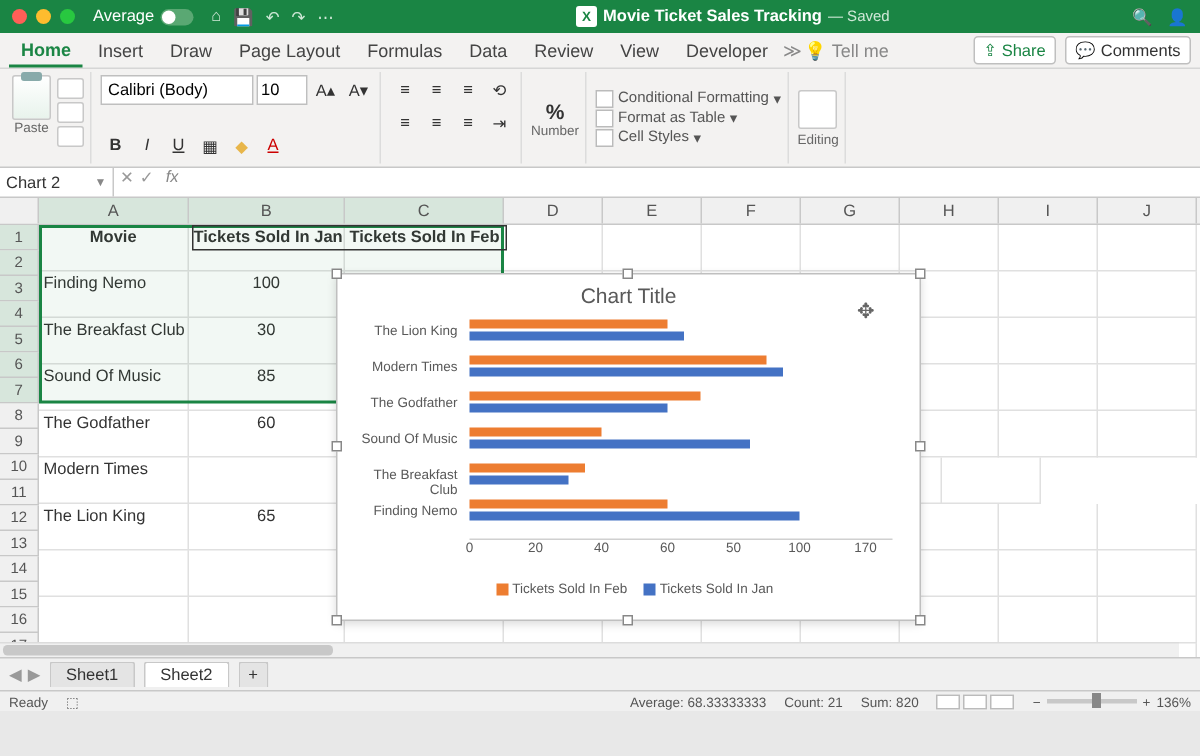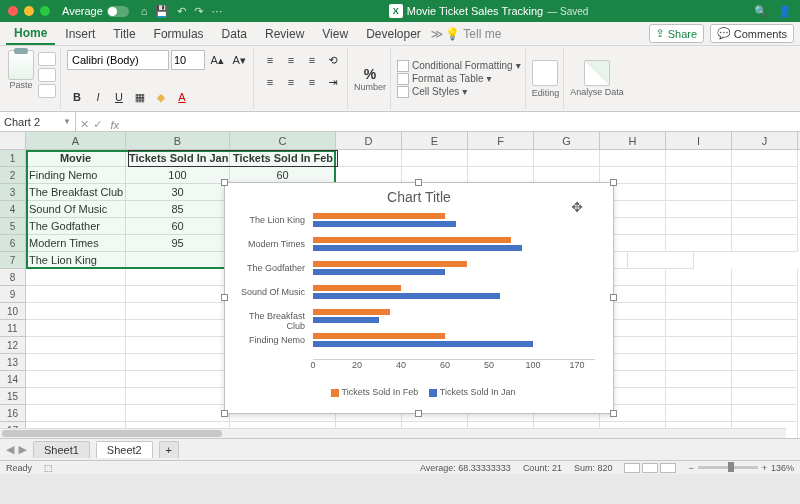--- a/index.html
+++ b/index.html
@@ -39,35 +39,35 @@
 .brow{display:flex;gap:1px;margin-top:2px}
 .align-grid{display:flex;flex-direction:column;gap:2px}
 .arow{display:flex;gap:1px}
 .pct{font-size:14px;font-weight:600;text-align:center}
 .num-lbl{font-size:9px;text-align:center;color:#666}
 .cond-col{display:flex;flex-direction:column;gap:1px;font-size:10px;color:#555;justify-content:center}
 .cond-item{display:flex;align-items:center;gap:3px;white-space:nowrap}
 .cico{width:12px;height:12px;border:1px solid #bbb;background:#fff}
 .cells-ico,.edit-ico,.analyse-ico{width:26px;height:26px;border:1px solid #c8c8c8;background:#fff;border-radius:2px;margin:0 auto 2px}
 .analyse-ico{background:linear-gradient(45deg,#fff 50%,#e8f3ec 50%)}
-.namebar{height:20px;background:#fff;border-bottom:1px solid #c8c8c8;display:flex;align-items:flex-end}
+.namebar{height:20px;background:#fff;border-bottom:1px solid #c8c8c8;display:flex;align-items:flex-start}
 .namebox{width:76px;border-right:1px solid #c8c8c8;padding:0 4px;font-size:11px;display:flex;align-items:center;justify-content:space-between;height:100%}
 .fx-btns{display:flex;padding:0 4px;gap:4px;color:#999}
 .fx{font-style:italic;color:#888;margin-left:4px}
 .formula-input{flex:1;border:none;outline:none;padding:0 4px;font-size:11px}
 .grid-area{position:relative;background:#fff;height:342px;overflow:hidden}
 .col-headers{display:flex;height:18px;position:absolute;top:0;left:0;right:0;background:#f0f0f0;border-bottom:1px solid #c8c8c8}
 .corner{width:26px;border-right:1px solid #c8c8c8;background:#f0f0f0}
 .ch{border-right:1px solid #c8c8c8;text-align:center;font-size:11px;color:#555;line-height:18px}
 .ch.sel{background:#d7e6dc}
 .row-headers{position:absolute;top:18px;left:0;width:26px}
 .rh{height:17px;border-bottom:1px solid #c8c8c8;border-right:1px solid #c8c8c8;background:#f0f0f0;text-align:center;font-size:10px;color:#555;line-height:17px}
 .rh.sel{background:#d7e6dc}
 .cells{position:absolute;top:18px;left:26px;right:0;bottom:0}
-.crow{display:flex;height:17px}
+.crow{display:flex;height:31px}
 .cell{border-right:1px solid #e0e0e0;border-bottom:1px solid #e0e0e0;padding:0 3px;font-size:11px;line-height:17px;overflow:hidden;white-space:nowrap}
 .cell.hdr{font-weight:600;text-align:center}
 .cell.ctr{text-align:center}
 .selection{position:absolute;border:2px solid #1a8544;background:rgba(26,133,68,0.06);pointer-events:none}
 .sel-handle{position:absolute;width:6px;height:6px;background:#1a8544;bottom:-4px;right:-4px}
 .hdr-border{position:absolute;border:1.5px solid #333;pointer-events:none}
 .chart-obj{position:absolute;background:#fff;border:1px solid #bfbfbf;box-shadow:0 2px 6px rgba(0,0,0,0.15)}
 .chart-obj .handle{position:absolute;width:7px;height:7px;background:#fff;border:1px solid #888}
 .h-nw{top:-4px;left:-4px}.h-n{top:-4px;left:50%;margin-left:-4px}.h-ne{top:-4px;right:-4px}
 .h-w{top:50%;left:-4px;margin-top:-4px}.h-e{top:50%;right:-4px;margin-top:-4px}
@@ -113,33 +113,34 @@
   </div>
   <div class="tb-icons">
     <span>⌂</span>
     <span>💾</span>
     <span>↶</span>
     <span>↷</span>
     <span>⋯</span>
   </div>
   <div class="doc-title">
     <span style="background:#fff;color:#1a8544;width:14px;height:14px;display:inline-flex;align-items:center;justify-content:center;font-weight:bold;font-size:9px;border-radius:2px">X</span>
-    <span style="font-weight:400">Movie Ticket Sales Tracking</span>
+    <span style="font-weight:700">Movie Ticket Sales Tracking</span>
     <span class="saved">— Saved</span>
   </div>
   <div class="tb-right">
     <span>🔍</span>
     <span>👤</span>
   </div>
 </div>
 
 <div class="ribbon-tabs">
   <div class="rtab active">Home</div>
   <div class="rtab">Insert</div>
-  <div class="rtab">Title</div>
+  <div class="rtab">Draw</div>
+  <div class="rtab">Page Layout</div>
   <div class="rtab">Formulas</div>
   <div class="rtab">Data</div>
   <div class="rtab">Review</div>
   <div class="rtab">View</div>
   <div class="rtab">Developer</div>
   <span style="color:#888">≫</span>
   <div class="tellme">
       <span>💡</span>
       <span>Tell me</span>
     </div>
@@ -225,24 +226,20 @@
       </div>
     <div class="cond-item">
         <div class="cico"></div>
         <span>Cell Styles</span> 
         <span>▾</span>
       </div>
   </div>
   <div class="rgroup" style="align-items:center;justify-content:center">
     <div class="edit-ico"></div>
     <div class="glabel">Editing</div>
-  </div>
-  <div class="rgroup noborder" style="align-items:center;justify-content:center">
-    <div class="analyse-ico"></div>
-    <div class="glabel" style="white-space:pre-line;line-height:1">Analyse Data</div>
   </div>
 </div>
 
 <div class="namebar">
   <div class="namebox">
       <span>Chart 2</span>
       <span style="color:#888;font-size:8px">▼</span>
     </div>
   <div class="fx-btns">
     <span>✕</span>
@@ -342,32 +339,32 @@
         <div class="cell" style="width: 66px;"></div>
         <div class="cell" style="width: 66px;"></div>
         <div class="cell" style="width: 66px;"></div>
         <div class="cell" style="width: 66px;"></div>
         <div class="cell" style="width: 66px;"></div>
         <div class="cell" style="width: 66px;"></div>
         <div class="cell" style="width: 66px;"></div>
       </div>
       <div class="crow">
         <div class="cell" style="width: 100px;">Modern Times</div>
-        <div class="cell ctr" style="width: 104px;">95</div>
         <div class="cell ctr" style="width: 106px;"></div>
         <div class="cell" style="width: 66px;"></div>
         <div class="cell" style="width: 66px;"></div>
         <div class="cell" style="width: 66px;"></div>
         <div class="cell" style="width: 66px;"></div>
         <div class="cell" style="width: 66px;"></div>
         <div class="cell" style="width: 66px;"></div>
         <div class="cell" style="width: 66px;"></div>
       </div>
       <div class="crow">
         <div class="cell" style="width: 100px;">The Lion King</div>
+        <div class="cell ctr" style="width: 104px;">65</div>
         <div class="cell ctr" style="width: 106px;"></div>
         <div class="cell" style="width: 66px;"></div>
         <div class="cell" style="width: 66px;"></div>
         <div class="cell" style="width: 66px;"></div>
         <div class="cell" style="width: 66px;"></div>
         <div class="cell" style="width: 66px;"></div>
         <div class="cell" style="width: 66px;"></div>
         <div class="cell" style="width: 66px;"></div>
       </div>
       <div class="crow">

